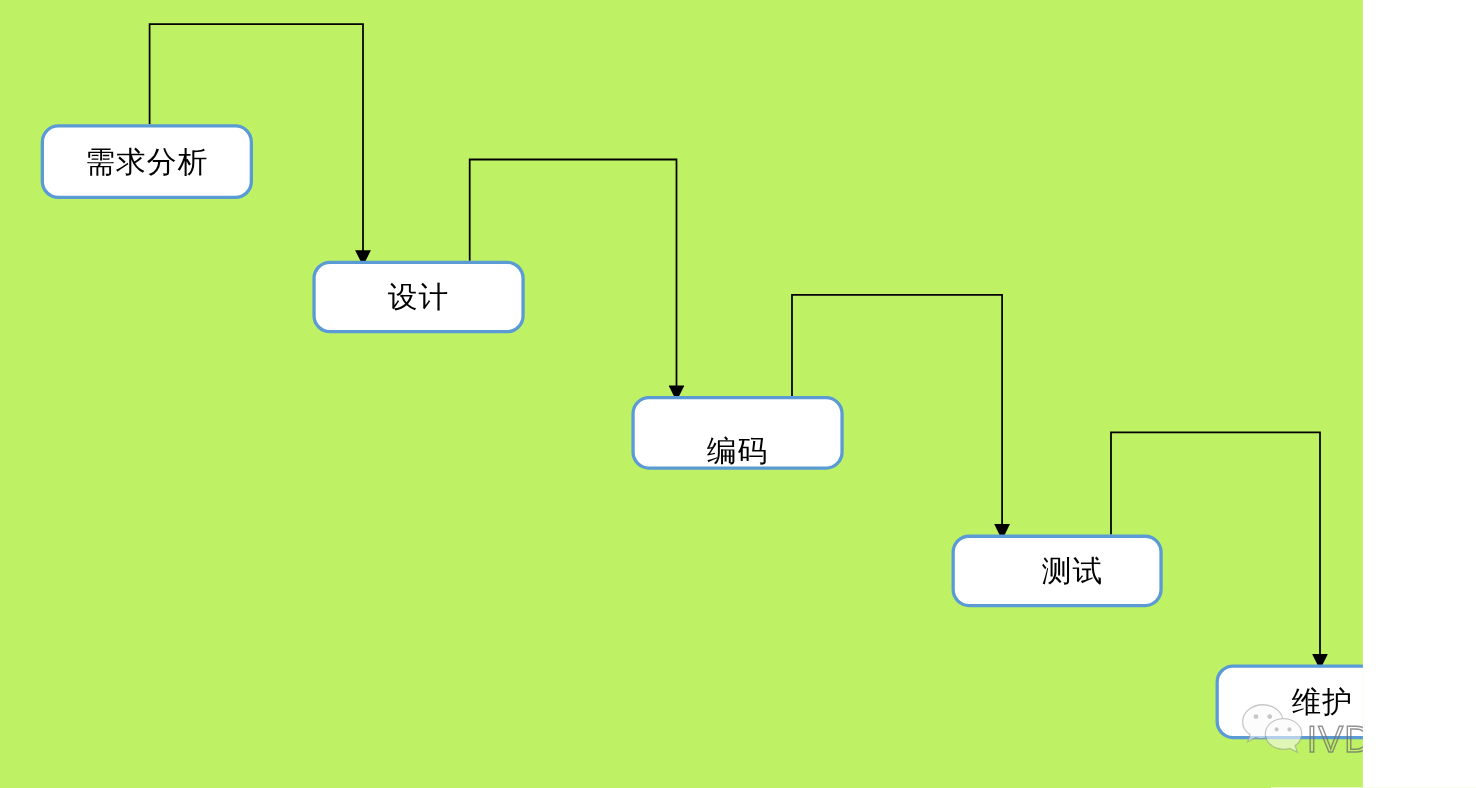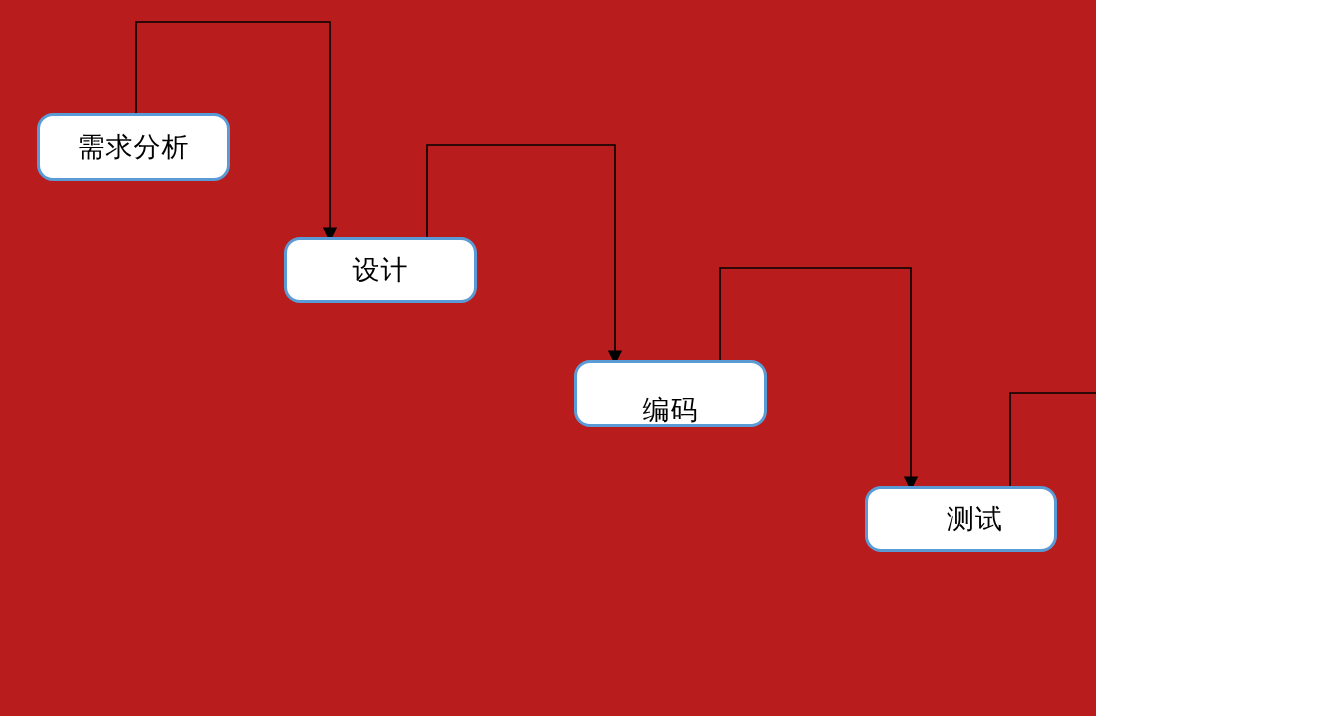--- a/index.html
+++ b/index.html
@@ -8,23 +8,23 @@
     background: #ffffff;
   }
   body {
     width: 1342px;
     height: 716px;
     font-family: "Liberation Serif", "DejaVu Serif", serif;
     overflow: hidden;
   }
   #canvas {
     position: relative;
-    width: 1096px;
+    width: 1239px;
     height: 716px;
-    background: #b91c1c;
+    background: #bef264;
     overflow: hidden;
   }
   #connector-layer {
     position: absolute;
     left: 0;
     top: 0;
     width: 1342px;
     height: 716px;
     pointer-events: none;
   }

